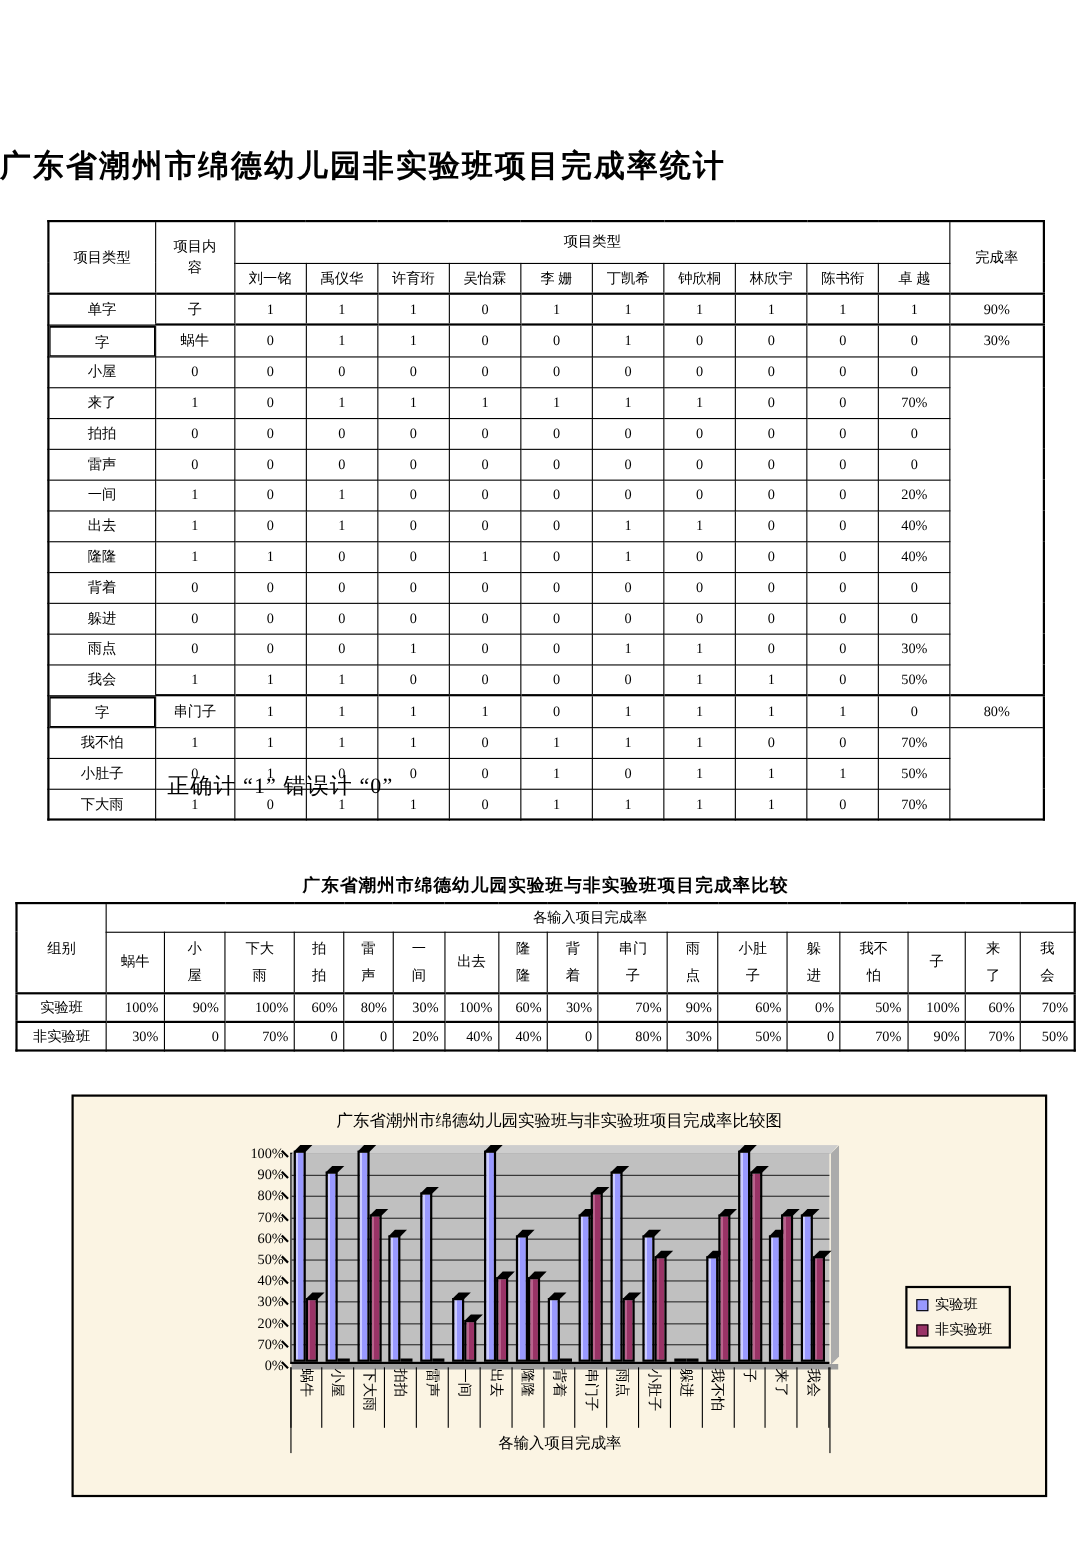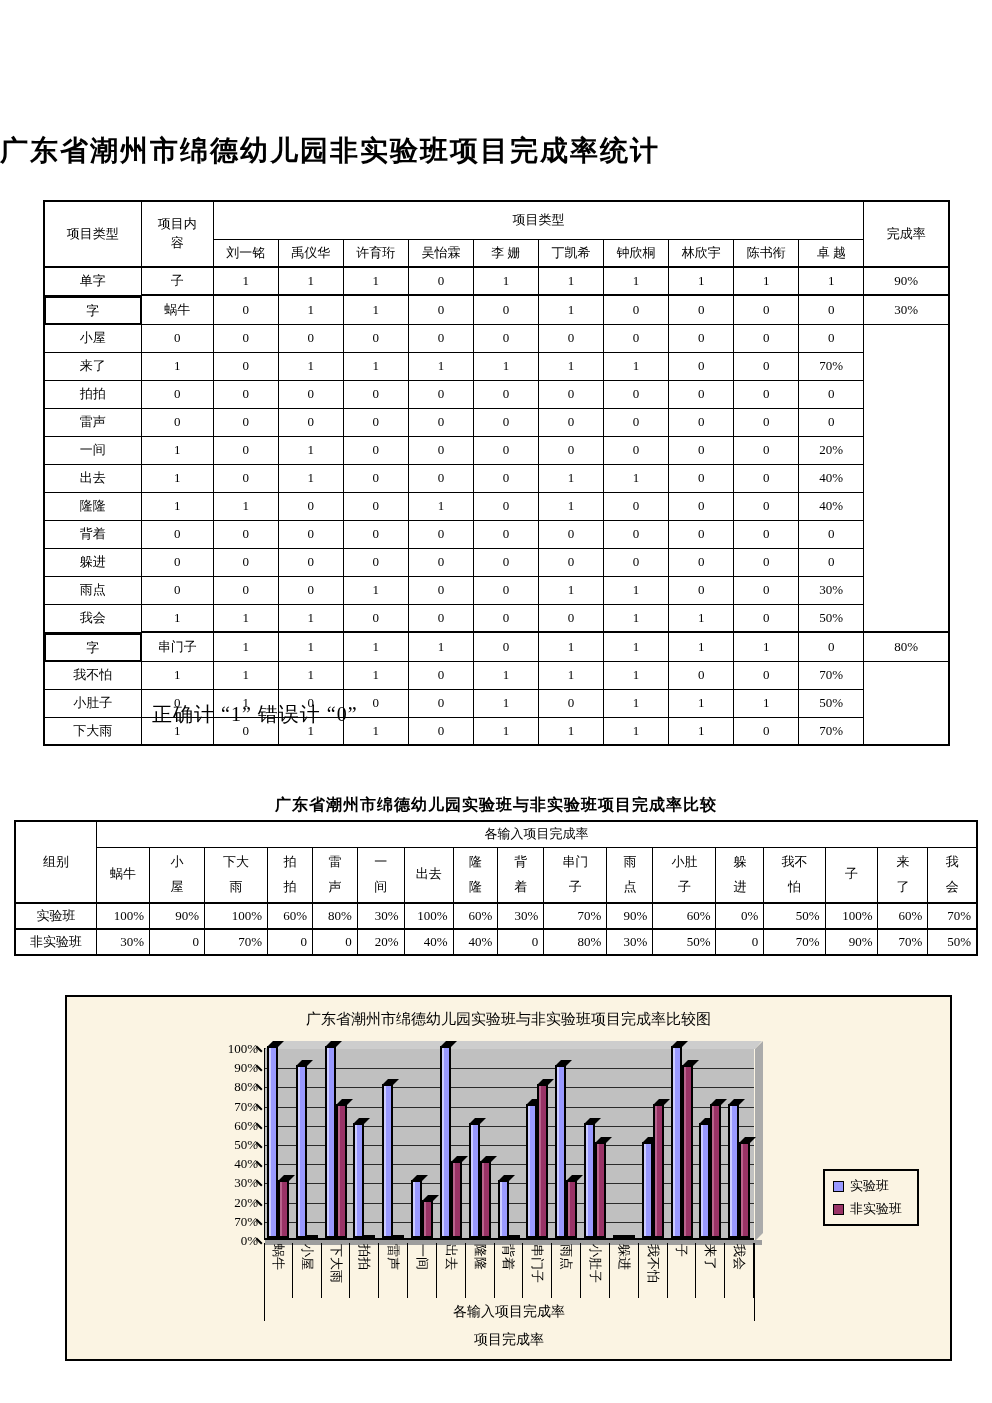--- a/index.html
+++ b/index.html
@@ -643,21 +643,20 @@
       <div class="catcell" style="left: 432.353px; width: 28.8235px;">
         <span>来了</span>
       </div>
       <div class="catcell" style="left: 461.176px; width: 28.8235px;">
         <span>我会</span>
       </div>
     </div>
   <div class="frame-line" id="frame-l" style="left:197px;"></div>
   <div class="frame-line" id="frame-r" style="left:687px;"></div>
   <div class="xlabel">各输入项目完成率</div>
-  <div class="axis-title">项目完成率</div>
   <div class="legend" id="legend">
       <div class="legend-entry">
         <span class="swatch" style="background: rgb(153, 153, 255);"></span>
         <span>实验班</span>
       </div>
       <div class="legend-entry">
         <span class="swatch" style="background: rgb(153, 51, 102);"></span>
         <span>非实验班</span>
       </div>
     </div>

